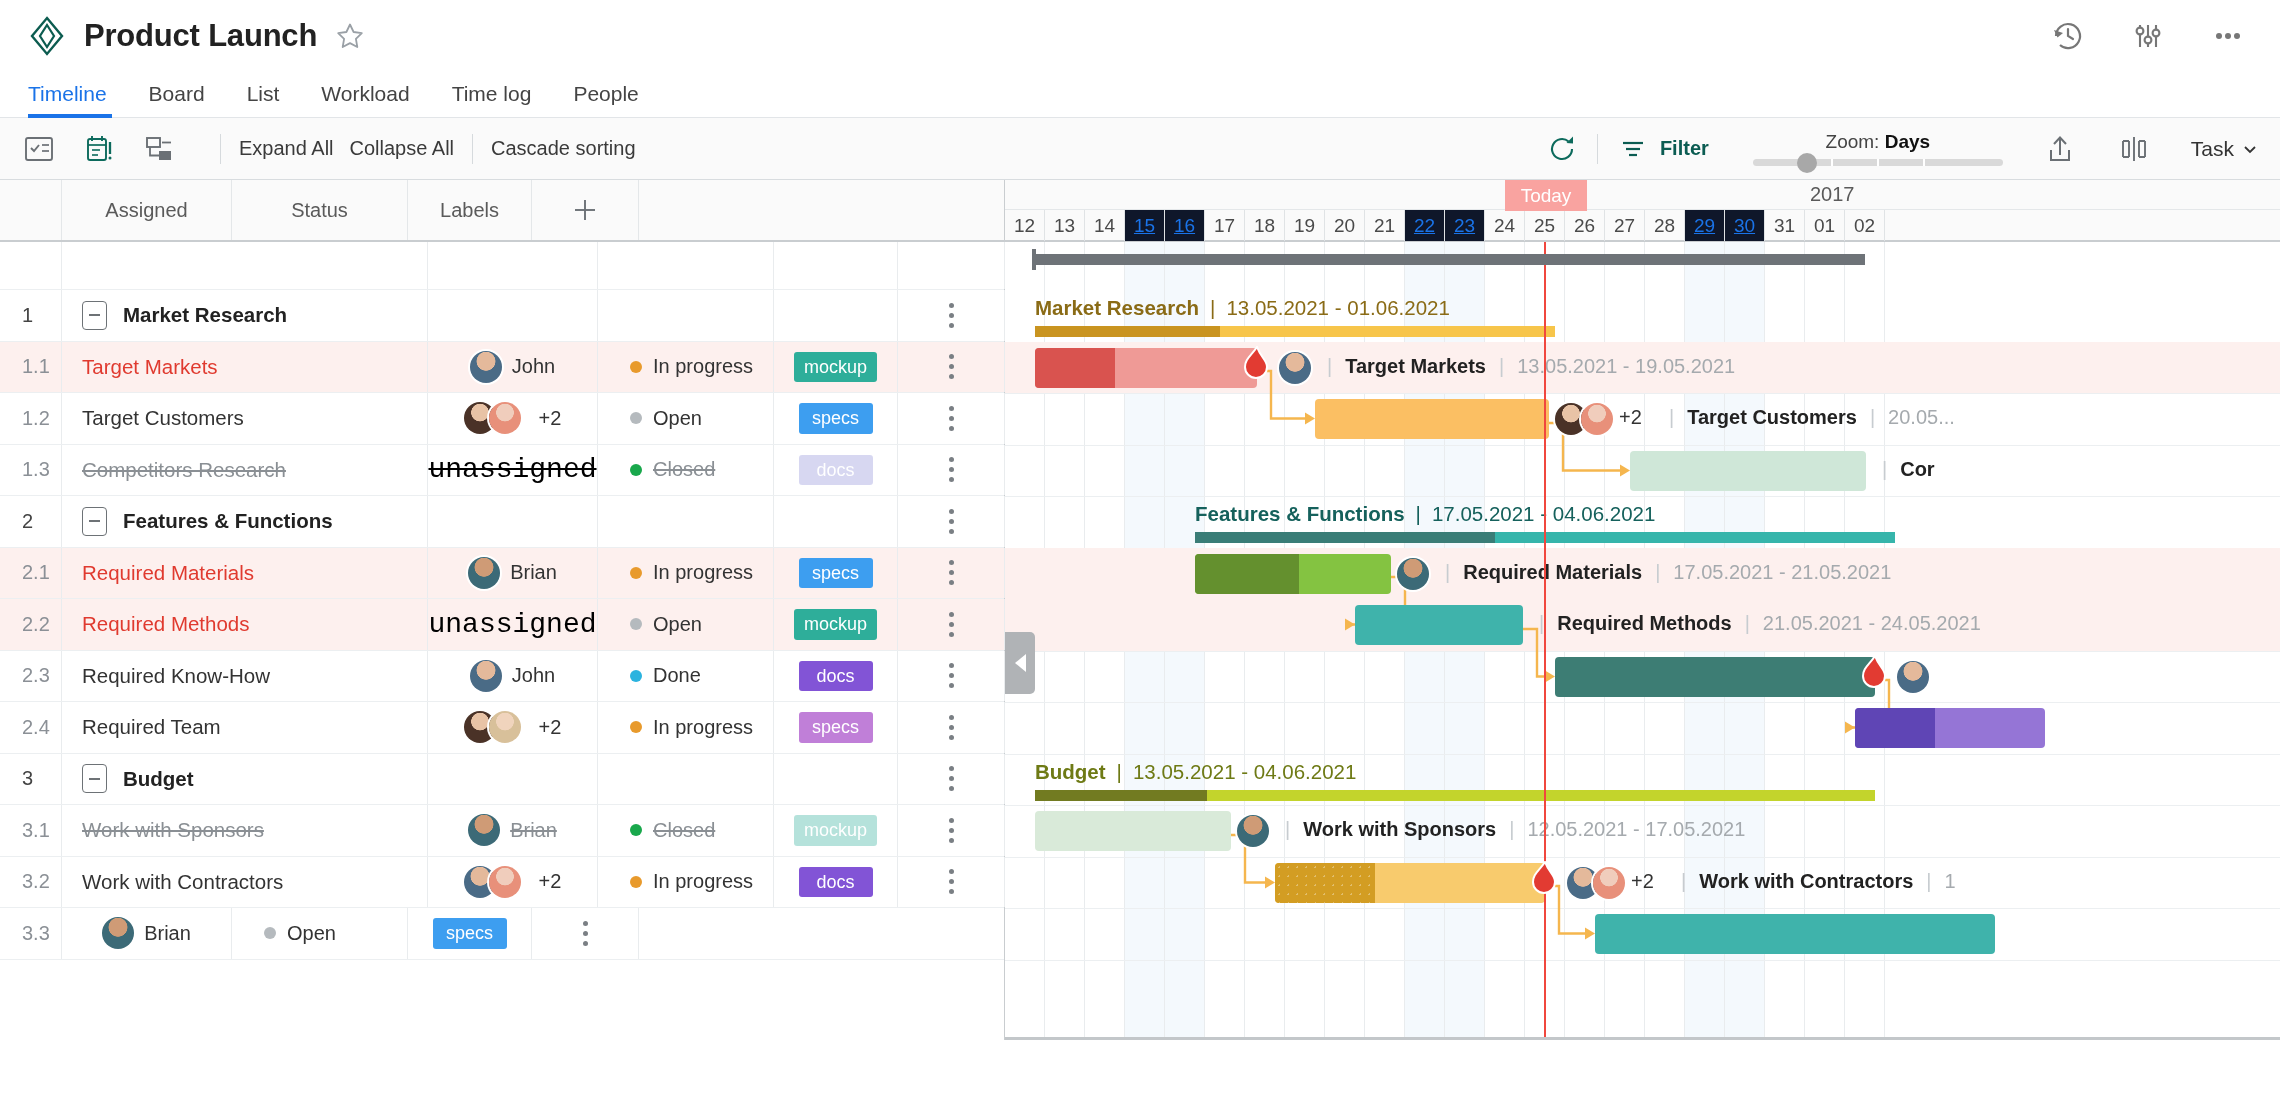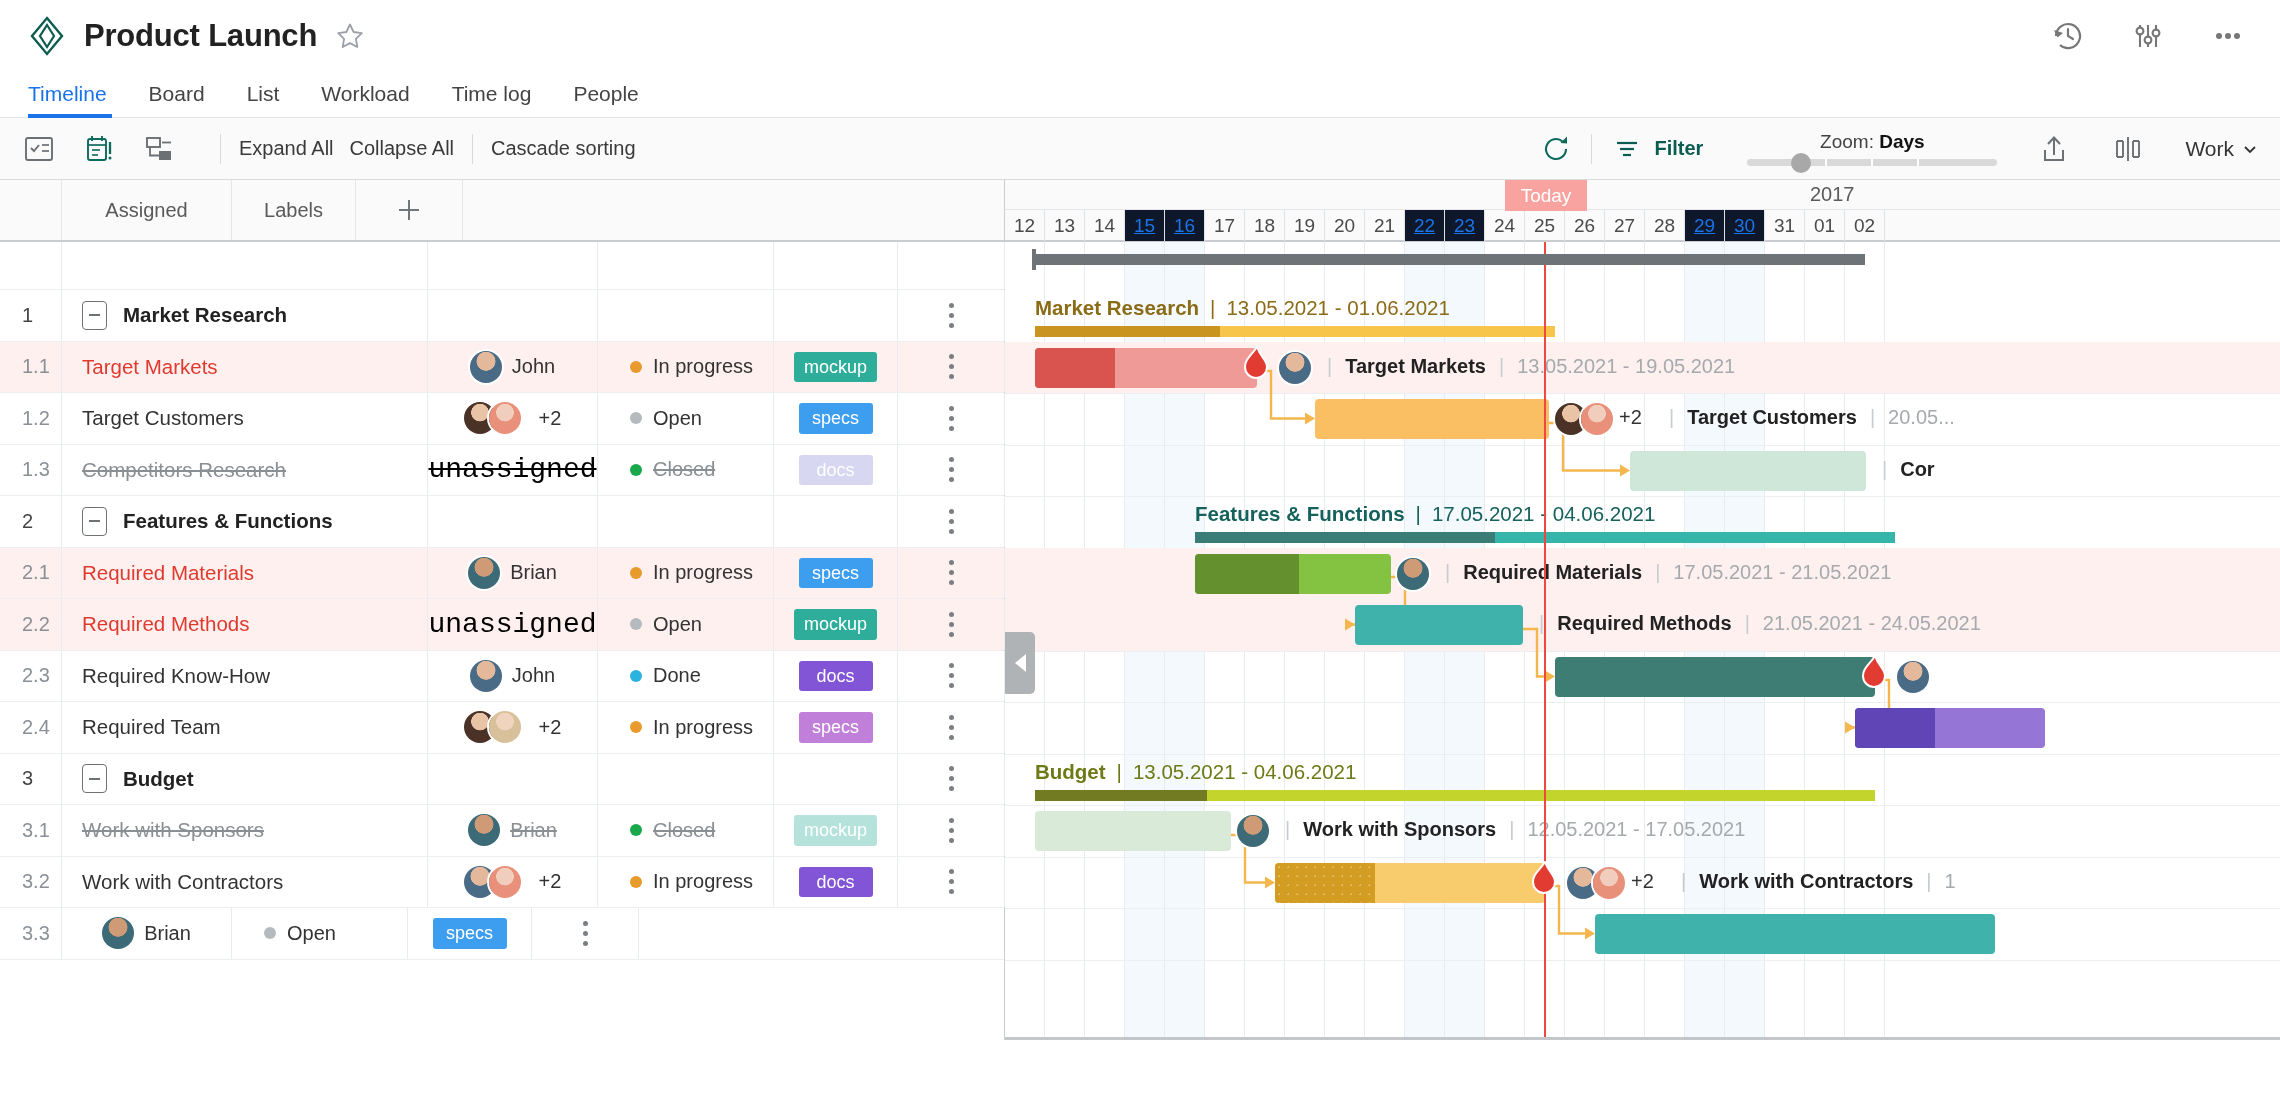--- a/index.html
+++ b/index.html
@@ -349,34 +349,35 @@
     <span class="tr-icon">
       <svg viewBox="0 0 34 34" width="34" height="34">
         <path d="M6 9 L6 25 M12 9 L12 25" stroke="#6b7075" stroke-width="1.9"></path>
         <path d="M6 25 L12 25 M6 9 L12 9" stroke="#6b7075" stroke-width="1.9"></path>
         <path d="M22 9 L22 25 M28 9 L28 25" stroke="#6b7075" stroke-width="1.9"></path>
         <path d="M22 25 L28 25 M22 9 L28 9" stroke="#6b7075" stroke-width="1.9"></path>
         <line x1="17" y1="5" x2="17" y2="29" stroke="#6b7075" stroke-width="1.9"></line>
       </svg>
     </span>
     <div class="view-btn">
-      <span>Work</span>
+      <span>Task</span>
       <svg viewBox="0 0 16 16" width="16" height="16">
         <path d="M3 6 L8 11 L13 6" fill="none" stroke="#333" stroke-width="1.8"></path>
       </svg>
     </div>
   </div>
 </div>
 
 <div class="main">
 
   <div class="grid">
     <div class="grid-head">
       <div class="gh c-id"></div>
       <div class="gh c-assign">Assigned</div>
+      <div class="gh c-status">Status</div>
       <div class="gh c-labels">Labels</div>
       <div class="gh c-plus">
         <svg viewBox="0 0 26 26" width="26" height="26">
           <line x1="13" y1="3" x2="13" y2="23" stroke="#6b7075" stroke-width="1.9"></line>
           <line x1="3" y1="13" x2="23" y2="13" stroke="#6b7075" stroke-width="1.9"></line>
         </svg>
       </div>
     </div>
     <div class="spacer-row">
       <div class="cell c-id"></div>

